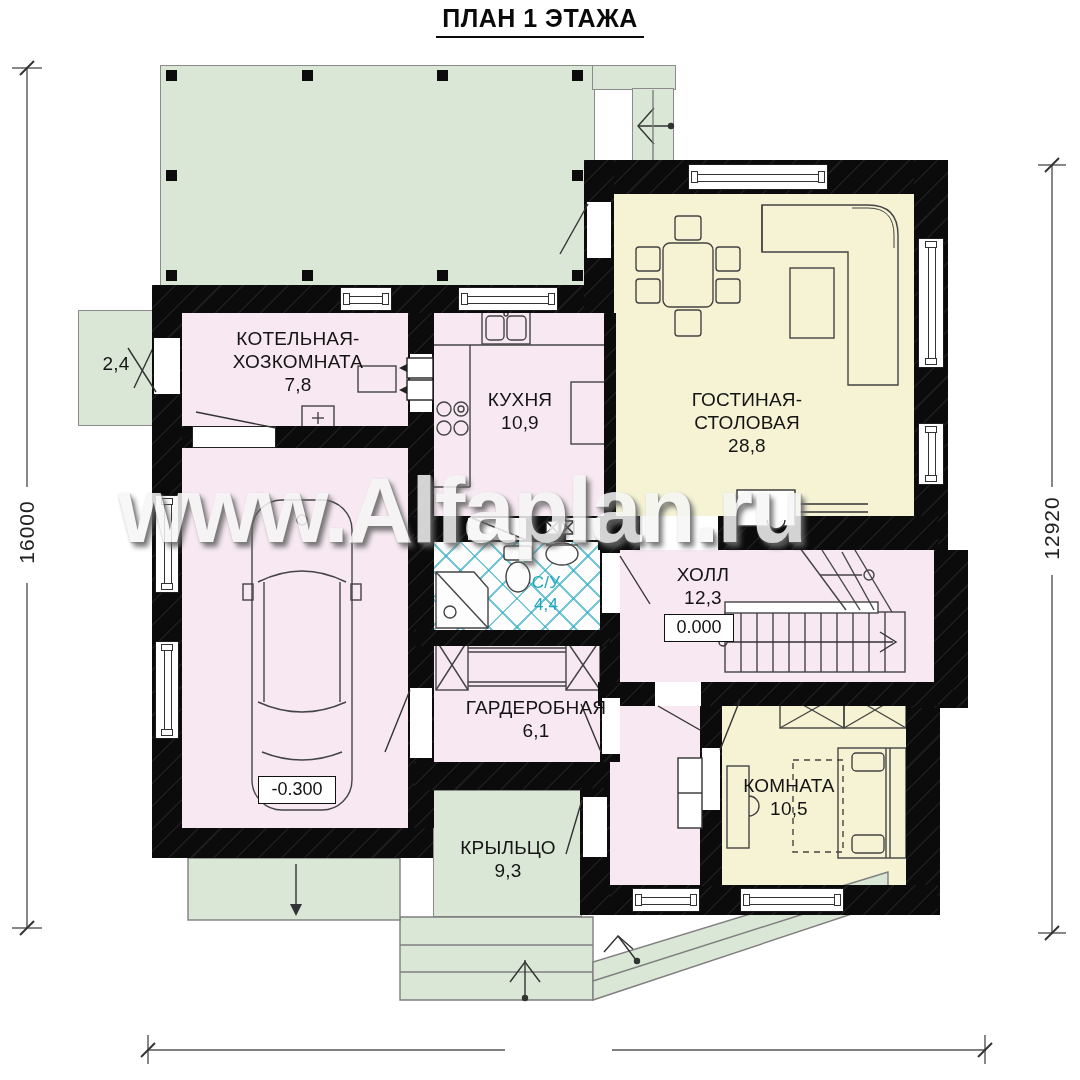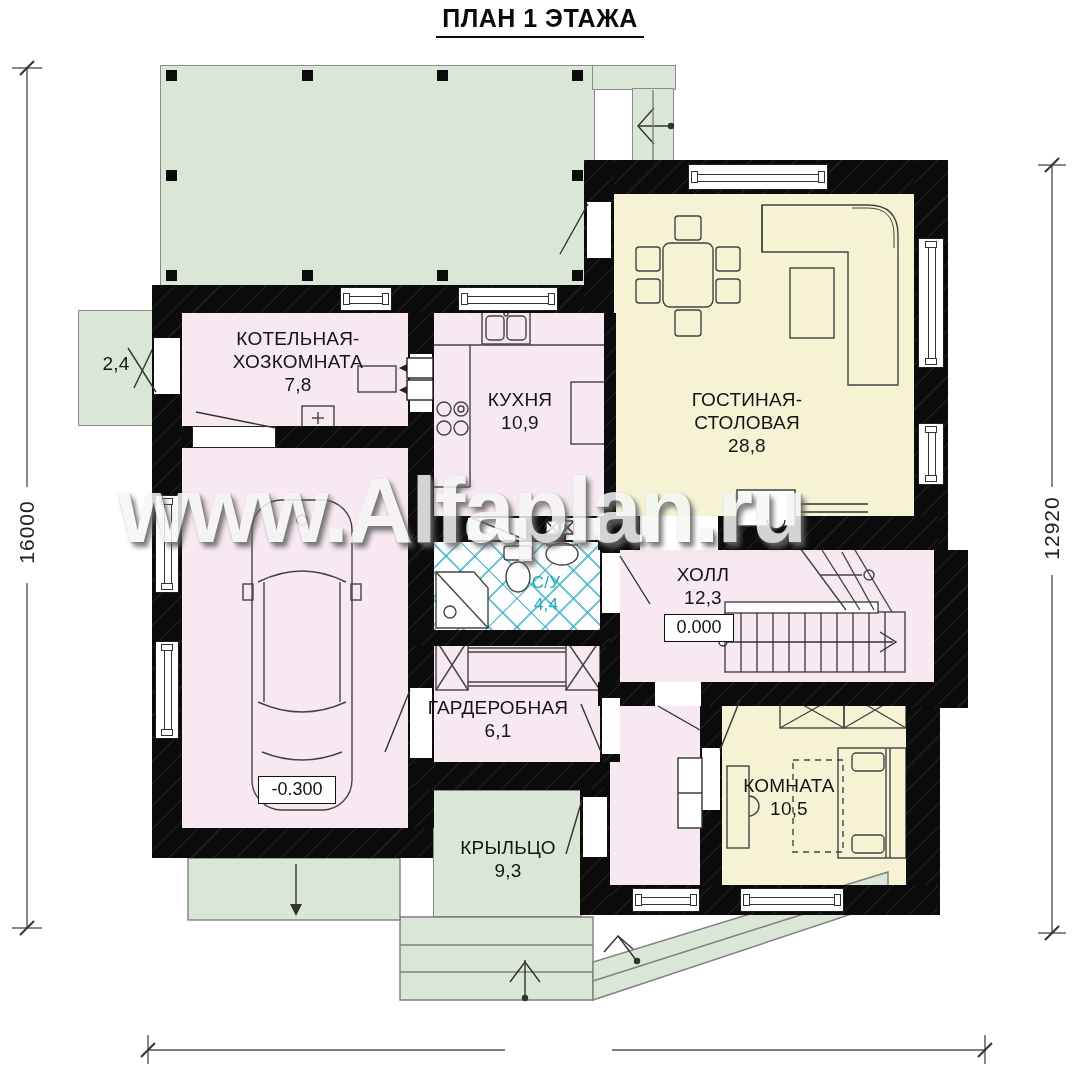--- a/index.html
+++ b/index.html
@@ -413,21 +413,21 @@
     <div>28,8</div>
   </div>
   <div class="rlabel teal" style="left:516px;top:572px;width:60px;">
     <div>С/У</div>
     <div>4,4</div>
   </div>
   <div class="rlabel" style="left:648px;top:563px;width:110px;">
     <div>ХОЛЛ</div>
     <div>12,3</div>
   </div>
-  <div class="rlabel" style="left:408px;top:696px;width:180px;">
+  <div class="rlabel" style="left:432px;top:696px;width:180px;padding-left:14px;">
     <div>ГАРДЕРОБНАЯ</div>
     <div>6,1</div>
   </div>
   <div class="rlabel" style="left:724px;top:774px;width:130px;">
     <div>КОМНАТА</div>
     <div>10,5</div>
   </div>
   <div class="rlabel" style="left:423px;top:836px;width:170px;">
     <div>КРЫЛЬЦО</div>
     <div>9,3</div>

